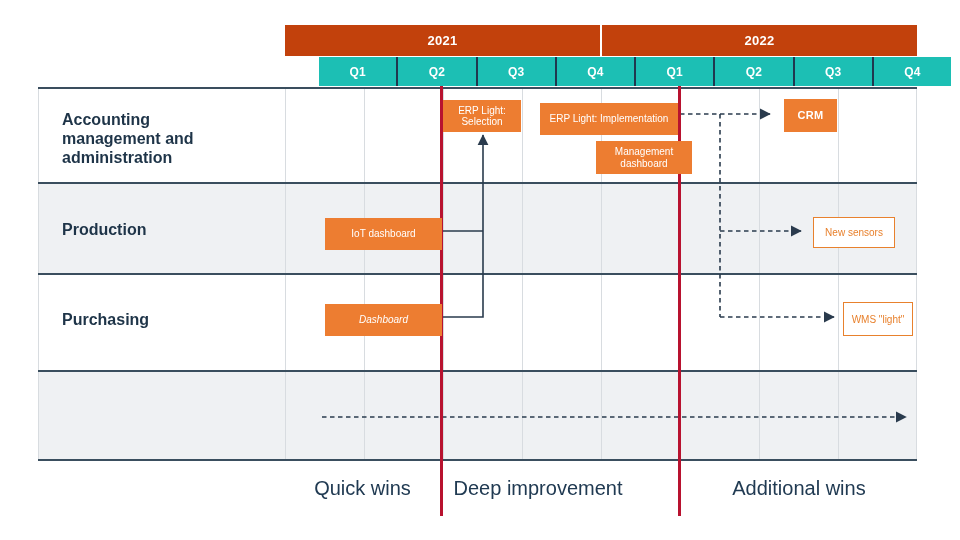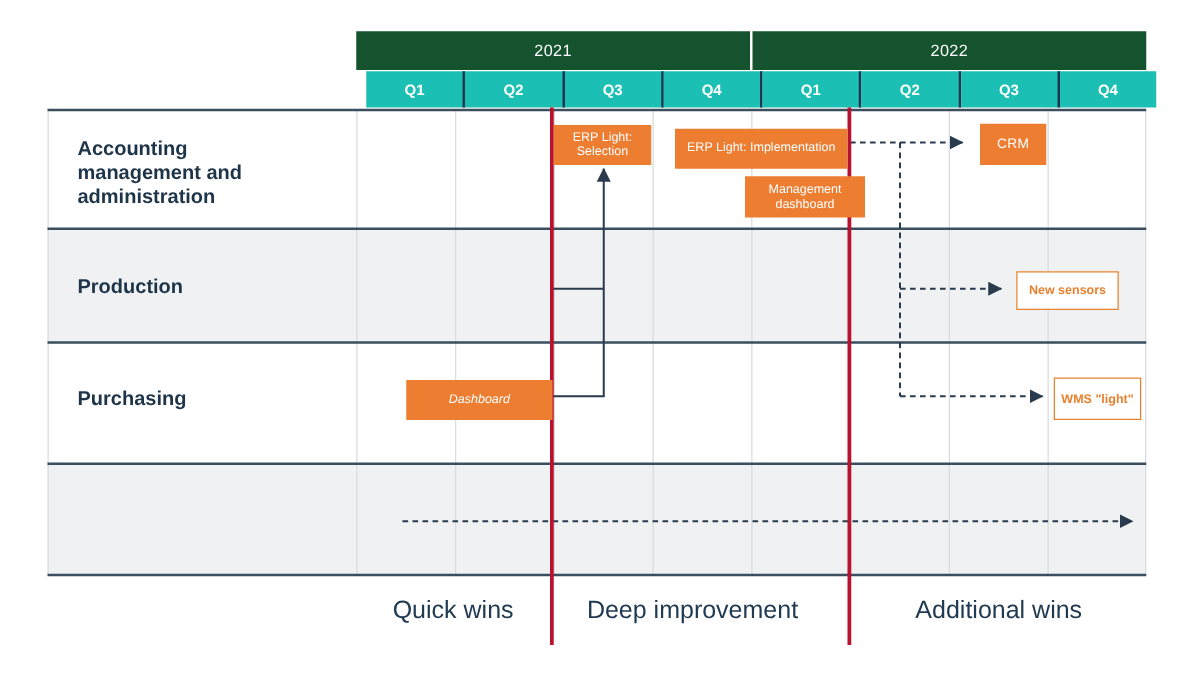--- a/index.html
+++ b/index.html
@@ -2,40 +2,40 @@
 <html><head>
 <meta charset="utf-8">
 <style>
   html,body{margin:0;padding:0;background:#ffffff;}
   .canvas{
     position:relative;width:960px;height:540px;background:#ffffff;
     font-family:"Liberation Sans",sans-serif;overflow:hidden;
   }
   
   .year-row{position:absolute;left:285px;top:25px;width:632px;height:31px;display:flex;gap:2px;}
-  .year-cell{flex:1;background:#14532d;color:#fff;font-weight:normal;font-size:13px;
+  .year-cell{flex:1;background:#c2410c;color:#fff;font-weight:bold;font-size:13px;
     display:flex;align-items:center;justify-content:center;letter-spacing:.3px;}
-  .quarter-row{position:absolute;left:274px;top:57px;width:632px;height:29px;display:flex;padding-left:19px;}
+  .quarter-row{position:absolute;left:300px;top:57px;width:632px;height:29px;display:flex;padding-left:19px;}
   .quarter-cell{flex:1;background:#1CBFB4;color:#fff;font-weight:bold;font-size:12px;
     display:flex;align-items:center;justify-content:center;border-right:2px solid #20384F;}
   .quarter-cell:last-child{border-right:none;}
   
   .band{position:absolute;left:38px;width:879px;}
   .band.gray{background:#EFF1F3;}
   .hline{position:absolute;left:38px;width:879px;height:2px;background:#3A4E5E;}
   .vline{position:absolute;top:88px;height:372px;width:1px;background:#D8DCE0;}
   .redline{position:absolute;top:86px;height:430px;width:3px;background:#B8122F;z-index:6;}
   
   .row-label{position:absolute;left:62px;color:#1E3448;font-weight:bold;font-size:16px;line-height:19px;z-index:4;}
   
   .task{position:absolute;background:#ED7D31;color:#fff;display:flex;align-items:center;
     justify-content:center;text-align:center;font-size:10px;line-height:11.5px;z-index:7;padding:16px 2px;box-sizing:border-box;}
-  .task.bold{font-weight:normal;font-size:11px;letter-spacing:.3px;text-align:center;}
+  .task.bold{font-weight:bold;font-size:11px;letter-spacing:.3px;text-align:center;}
   .task-outline{position:absolute;background:#ffffff;border:1.5px solid #E8812D;color:#E8812D;
-    display:flex;align-items:center;justify-content:center;text-align:center;font-size:10px;z-index:7;box-sizing:border-box;font-weight:bold;}
+    display:flex;align-items:center;justify-content:center;text-align:center;font-size:10px;z-index:7;box-sizing:border-box;}
   
   .connectors{position:absolute;left:0;top:0;width:960px;height:540px;z-index:5;pointer-events:none;}
   
   .phase{position:absolute;top:477px;font-size:20px;color:#203A52;text-align:center;z-index:4;}
 </style>
 </head>
 <body>
 
 <div class="canvas">
 
@@ -102,21 +102,22 @@
     <path d="M322 417 H906" fill="none" stroke="#2A3B4D" stroke-width="1.6" stroke-dasharray="4.5 3.5" marker-end="url(#arr)"></path>
   </svg>
 
   <div class="redline" style="left:440px;"></div>
   <div class="redline" style="left:678px;"></div>
 
   <div class="task" style="left:443px;top:100px;width:78px;height:30px;">ERP Light: Selection</div>
   <div class="task" style="left:540px;top:103px;width:138px;height:22px;">ERP Light: Implementation</div>
   <div class="task" style="left:596px;top:141px;width:96px;height:33px;">Management dashboard</div>
   <div class="task bold" style="left:784px;top:99px;width:53px;height:33px;">CRM</div>
+  <div class="task" style="left:325px;top:218px;width:117px;height:27px;">IoT dashboard</div>
   <div class="task" style="left:325px;top:304px;width:117px;height:26px;font-style:italic;">Dashboard</div>
   <div class="task-outline" style="left:813px;top:217px;width:82px;height:31px;">New sensors</div>
   <div class="task-outline" style="left:843px;top:302px;width:70px;height:34px;">WMS "light"</div>
 
   <div class="phase" style="left:285px;width:155px;">Quick wins</div>
-  <div class="phase" style="left:443px;width:190px;padding-left:16px;">Deep improvement</div>
+  <div class="phase" style="left:443px;width:190px;">Deep improvement</div>
   <div class="phase" style="left:681px;width:236px;">Additional wins</div>
 
 </div>
 
 </body></html>

